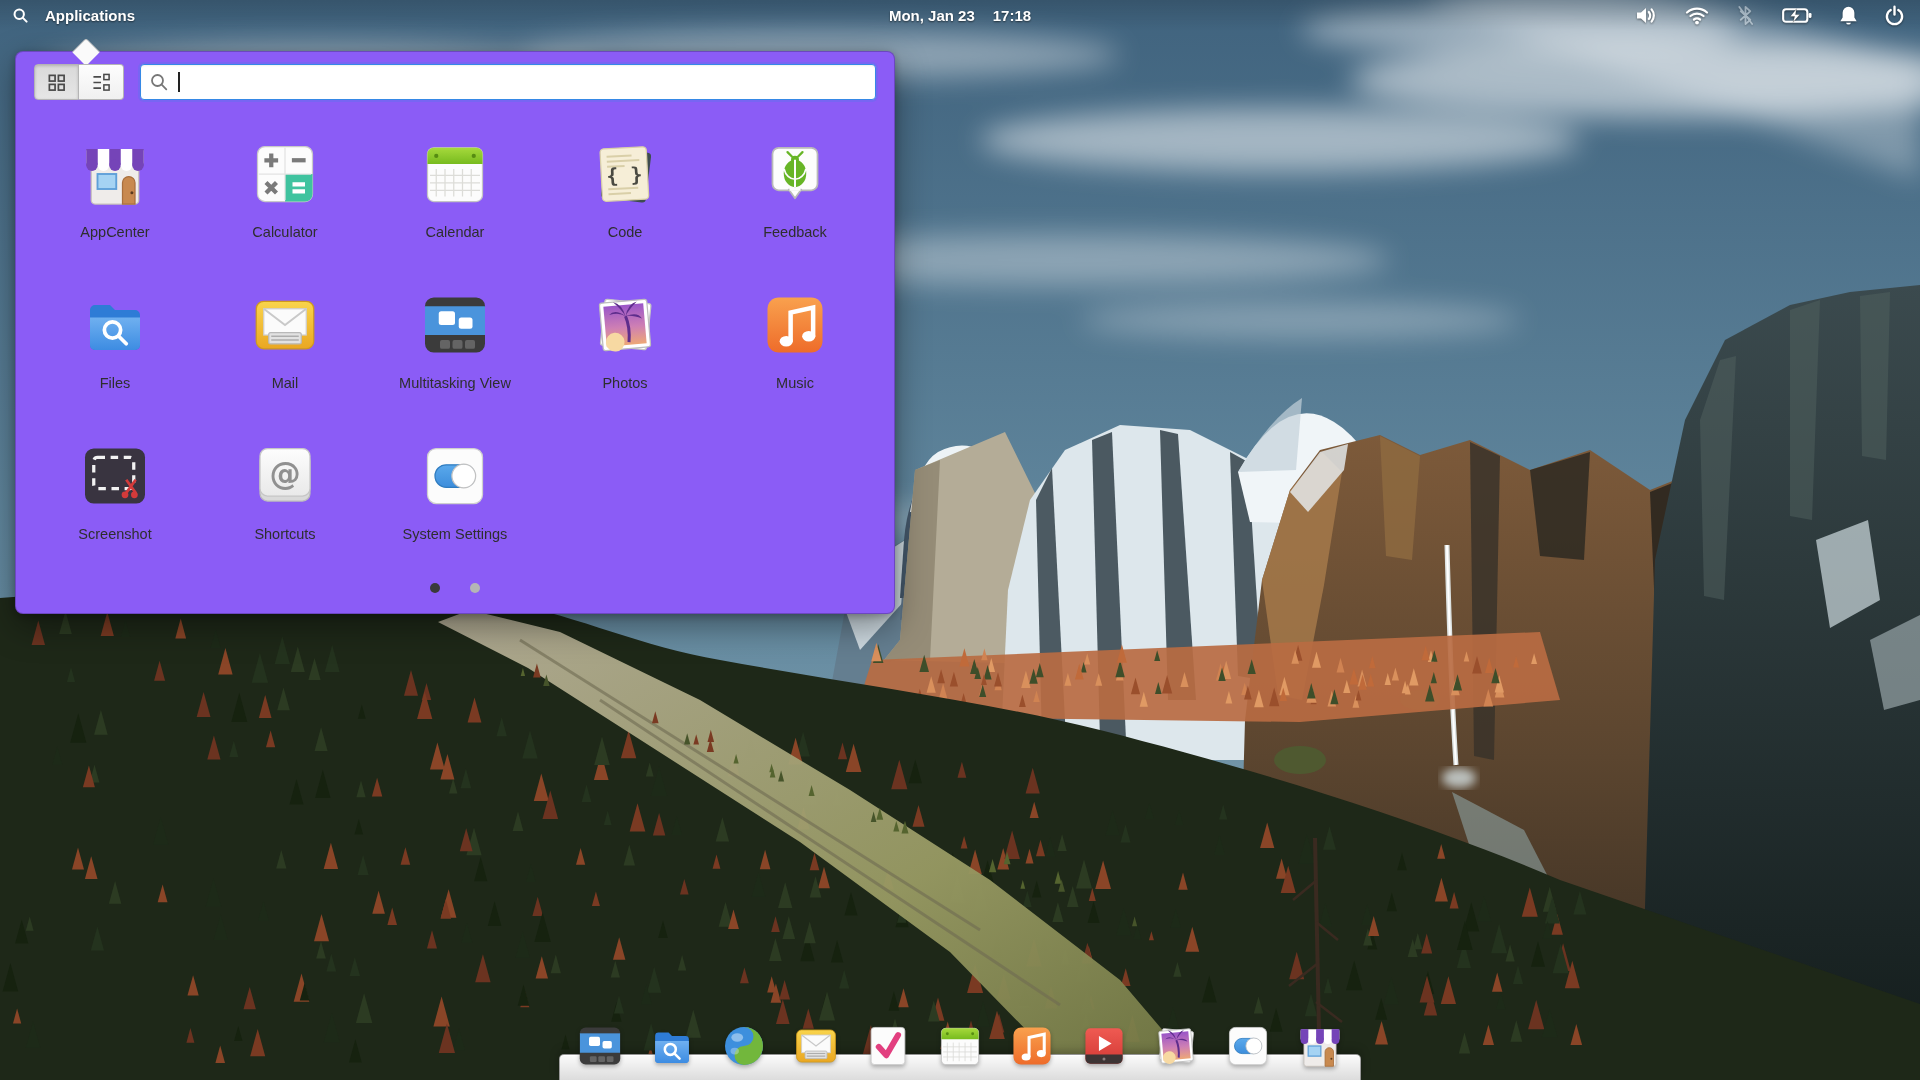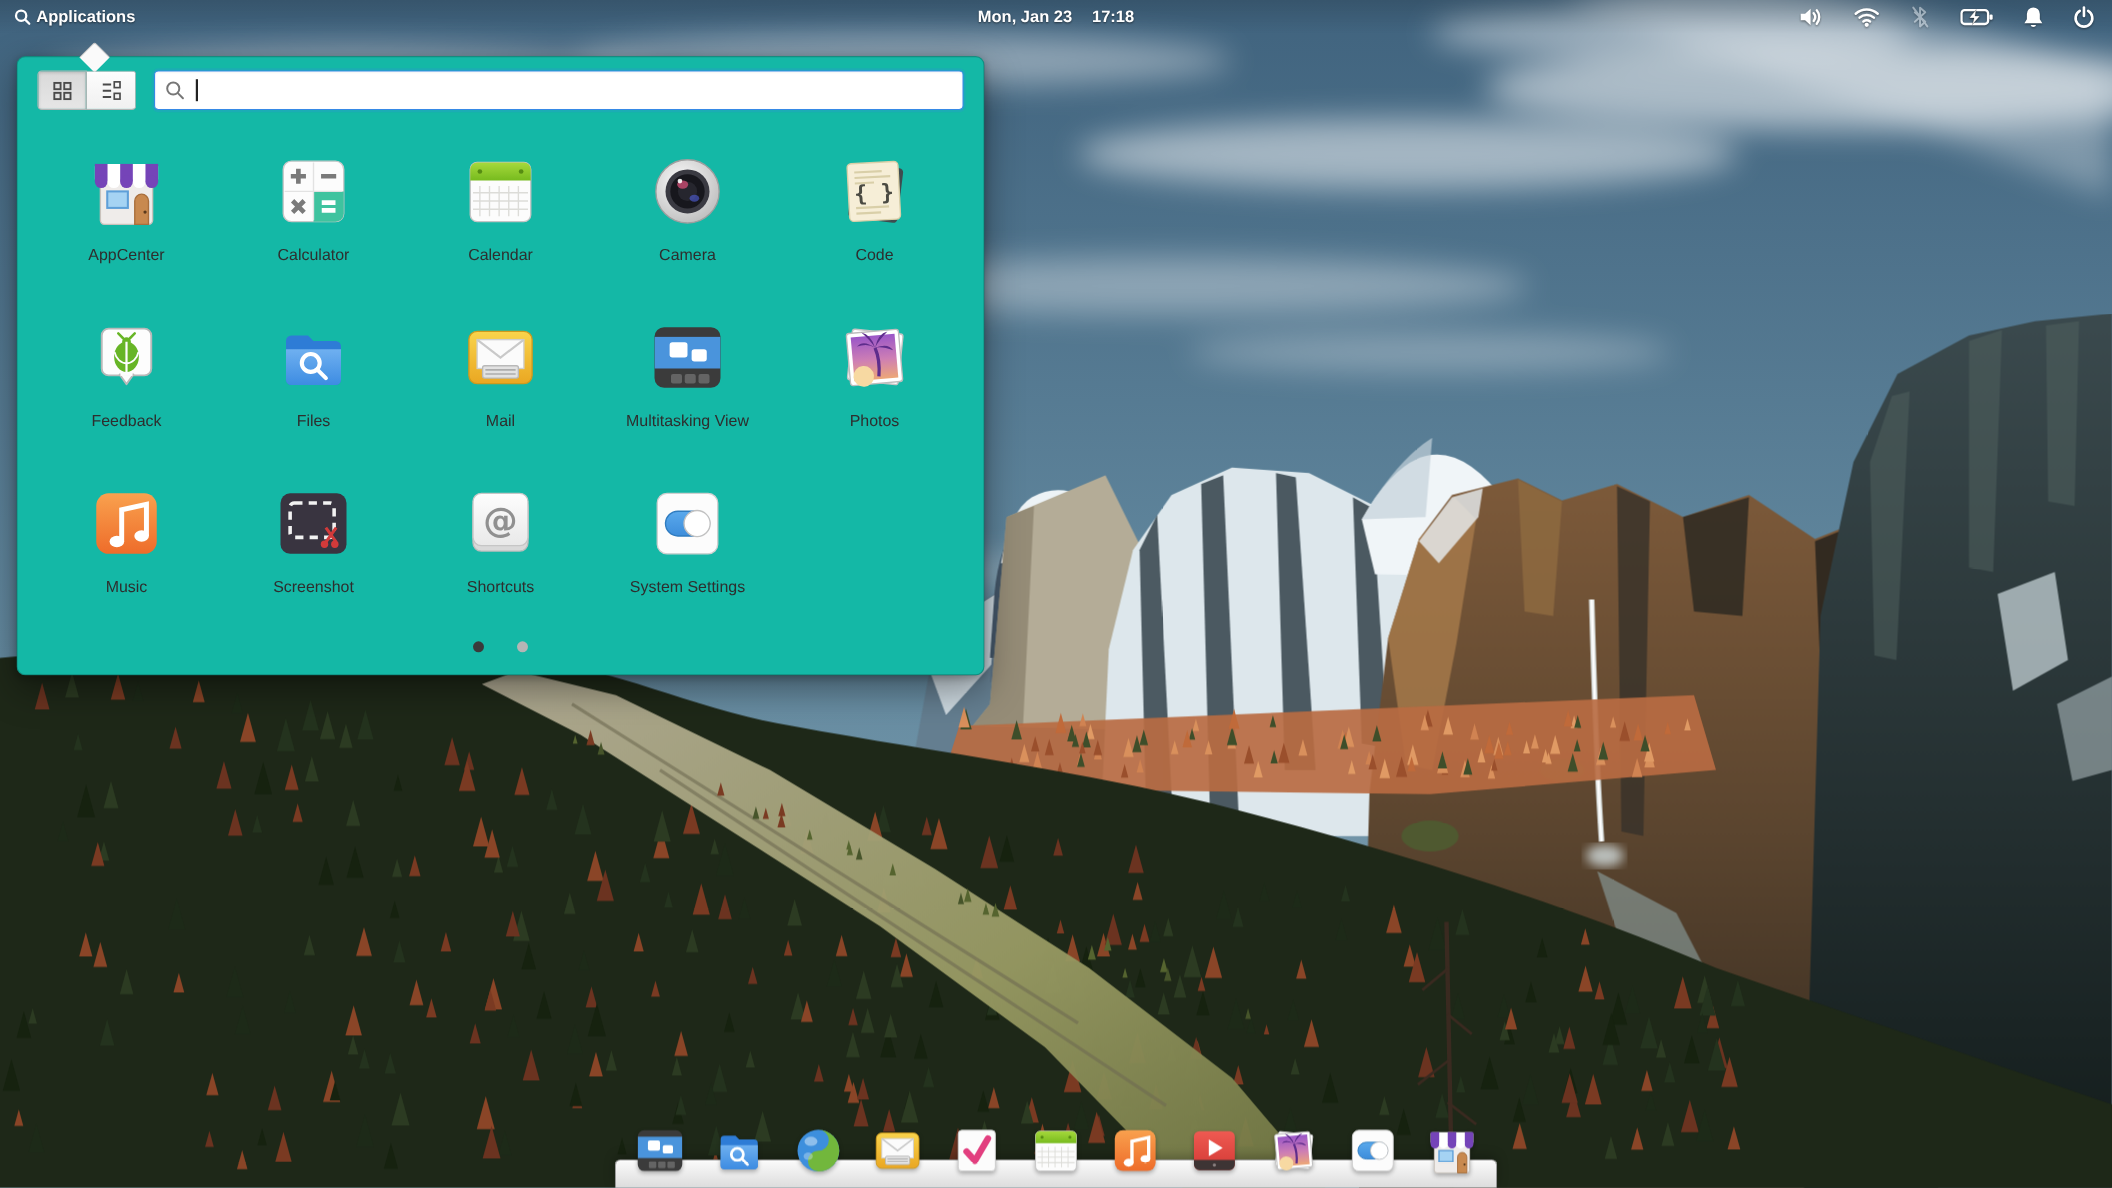--- a/index.html
+++ b/index.html
@@ -6,31 +6,31 @@
   html,body { width:1920px; height:1080px; overflow:hidden; font-family:"Liberation Sans",sans-serif; }
   #screen { position:relative; width:1920px; height:1080px; background:#55798f; }
 
   
   #wallpaper { position:absolute; inset:0; }
 
   
   #panel { position:absolute; top:0; left:0; width:100%; height:30px; z-index:40;
            background:linear-gradient(rgba(0,0,0,.14), rgba(0,0,0,0));
            display:flex; align-items:center; color:#fff; }
-  #panel .left { display:flex; align-items:center; gap:4px; padding-left:12px; cursor:default; }
+  #panel .left { display:flex; align-items:center; gap:16px; padding-left:12px; cursor:default; }
   #panel .app-btn-label { font-size:15px; font-weight:700; text-shadow:0 1px 2px rgba(0,0,0,.55); }
   #panel .clock { position:absolute; left:50%; transform:translateX(-50%); display:flex; gap:18px;
                   font-size:15px; font-weight:700; text-shadow:0 1px 2px rgba(0,0,0,.55);justify-content:center; }
   #panel .tray { margin-left:auto; display:flex; align-items:center; gap:27px; padding-right:16px; }
   #panel .tray svg { display:block; filter:drop-shadow(0 1px 1px rgba(0,0,0,.45)); }
   #panel .dim { opacity:.5; }
 
   
   #launcher { position:absolute; left:15px; top:51px; width:880px; height:563px; z-index:30;
-              background:#14b8a6; border:1px solid rgba(0,0,0,.22); border-radius:8px;
+              background:#8b5cf6; border:1px solid rgba(0,0,0,.22); border-radius:8px;
               box-shadow:0 12px 34px rgba(0,0,0,.4), 0 2px 8px rgba(0,0,0,.25); }
   #launcher .arrow { position:absolute; top:-10px; left:60px; width:20px; height:20px;
               background:#fafafa; border-left:1px solid rgba(0,0,0,.22); border-top:1px solid rgba(0,0,0,.22);
               transform:rotate(45deg); border-radius:3px 0 0 0; }
   .launcher-head { display:flex; align-items:center; padding:12px 18px 0 18px; position:relative; }
   .view-toggle { display:flex; height:36px; }
   .view-toggle .vbtn { width:45px; height:36px; display:flex; align-items:center; justify-content:center;
               background:linear-gradient(#fdfdfd,#f0f0f0); border:1px solid #b5b5b5; cursor:pointer; }
   .view-toggle .vbtn:first-child { border-radius:4px 0 0 4px; }
   .view-toggle .vbtn:last-child { border-radius:0 4px 4px 0; border-left:none; }
@@ -913,26 +913,20 @@
       <div class="app-label">Calculator</div>
     </div>
     <div class="app-cell">
       <svg class="app-icon" viewBox="0 0 64 64">
             <use href="#sym-calendar"></use>
           </svg>
       <div class="app-label">Calendar</div>
     </div>
     <div class="app-cell">
       <svg class="app-icon" viewBox="0 0 64 64">
-            <use href="#sym-camera"></use>
-          </svg>
-      <div class="app-label">Camera</div>
-    </div>
-    <div class="app-cell">
-      <svg class="app-icon" viewBox="0 0 64 64">
             <use href="#sym-code"></use>
           </svg>
       <div class="app-label">Code</div>
     </div>
 
     <div class="app-cell">
       <svg class="app-icon" viewBox="0 0 64 64">
             <use href="#sym-feedback"></use>
           </svg>
       <div class="app-label">Feedback</div>

